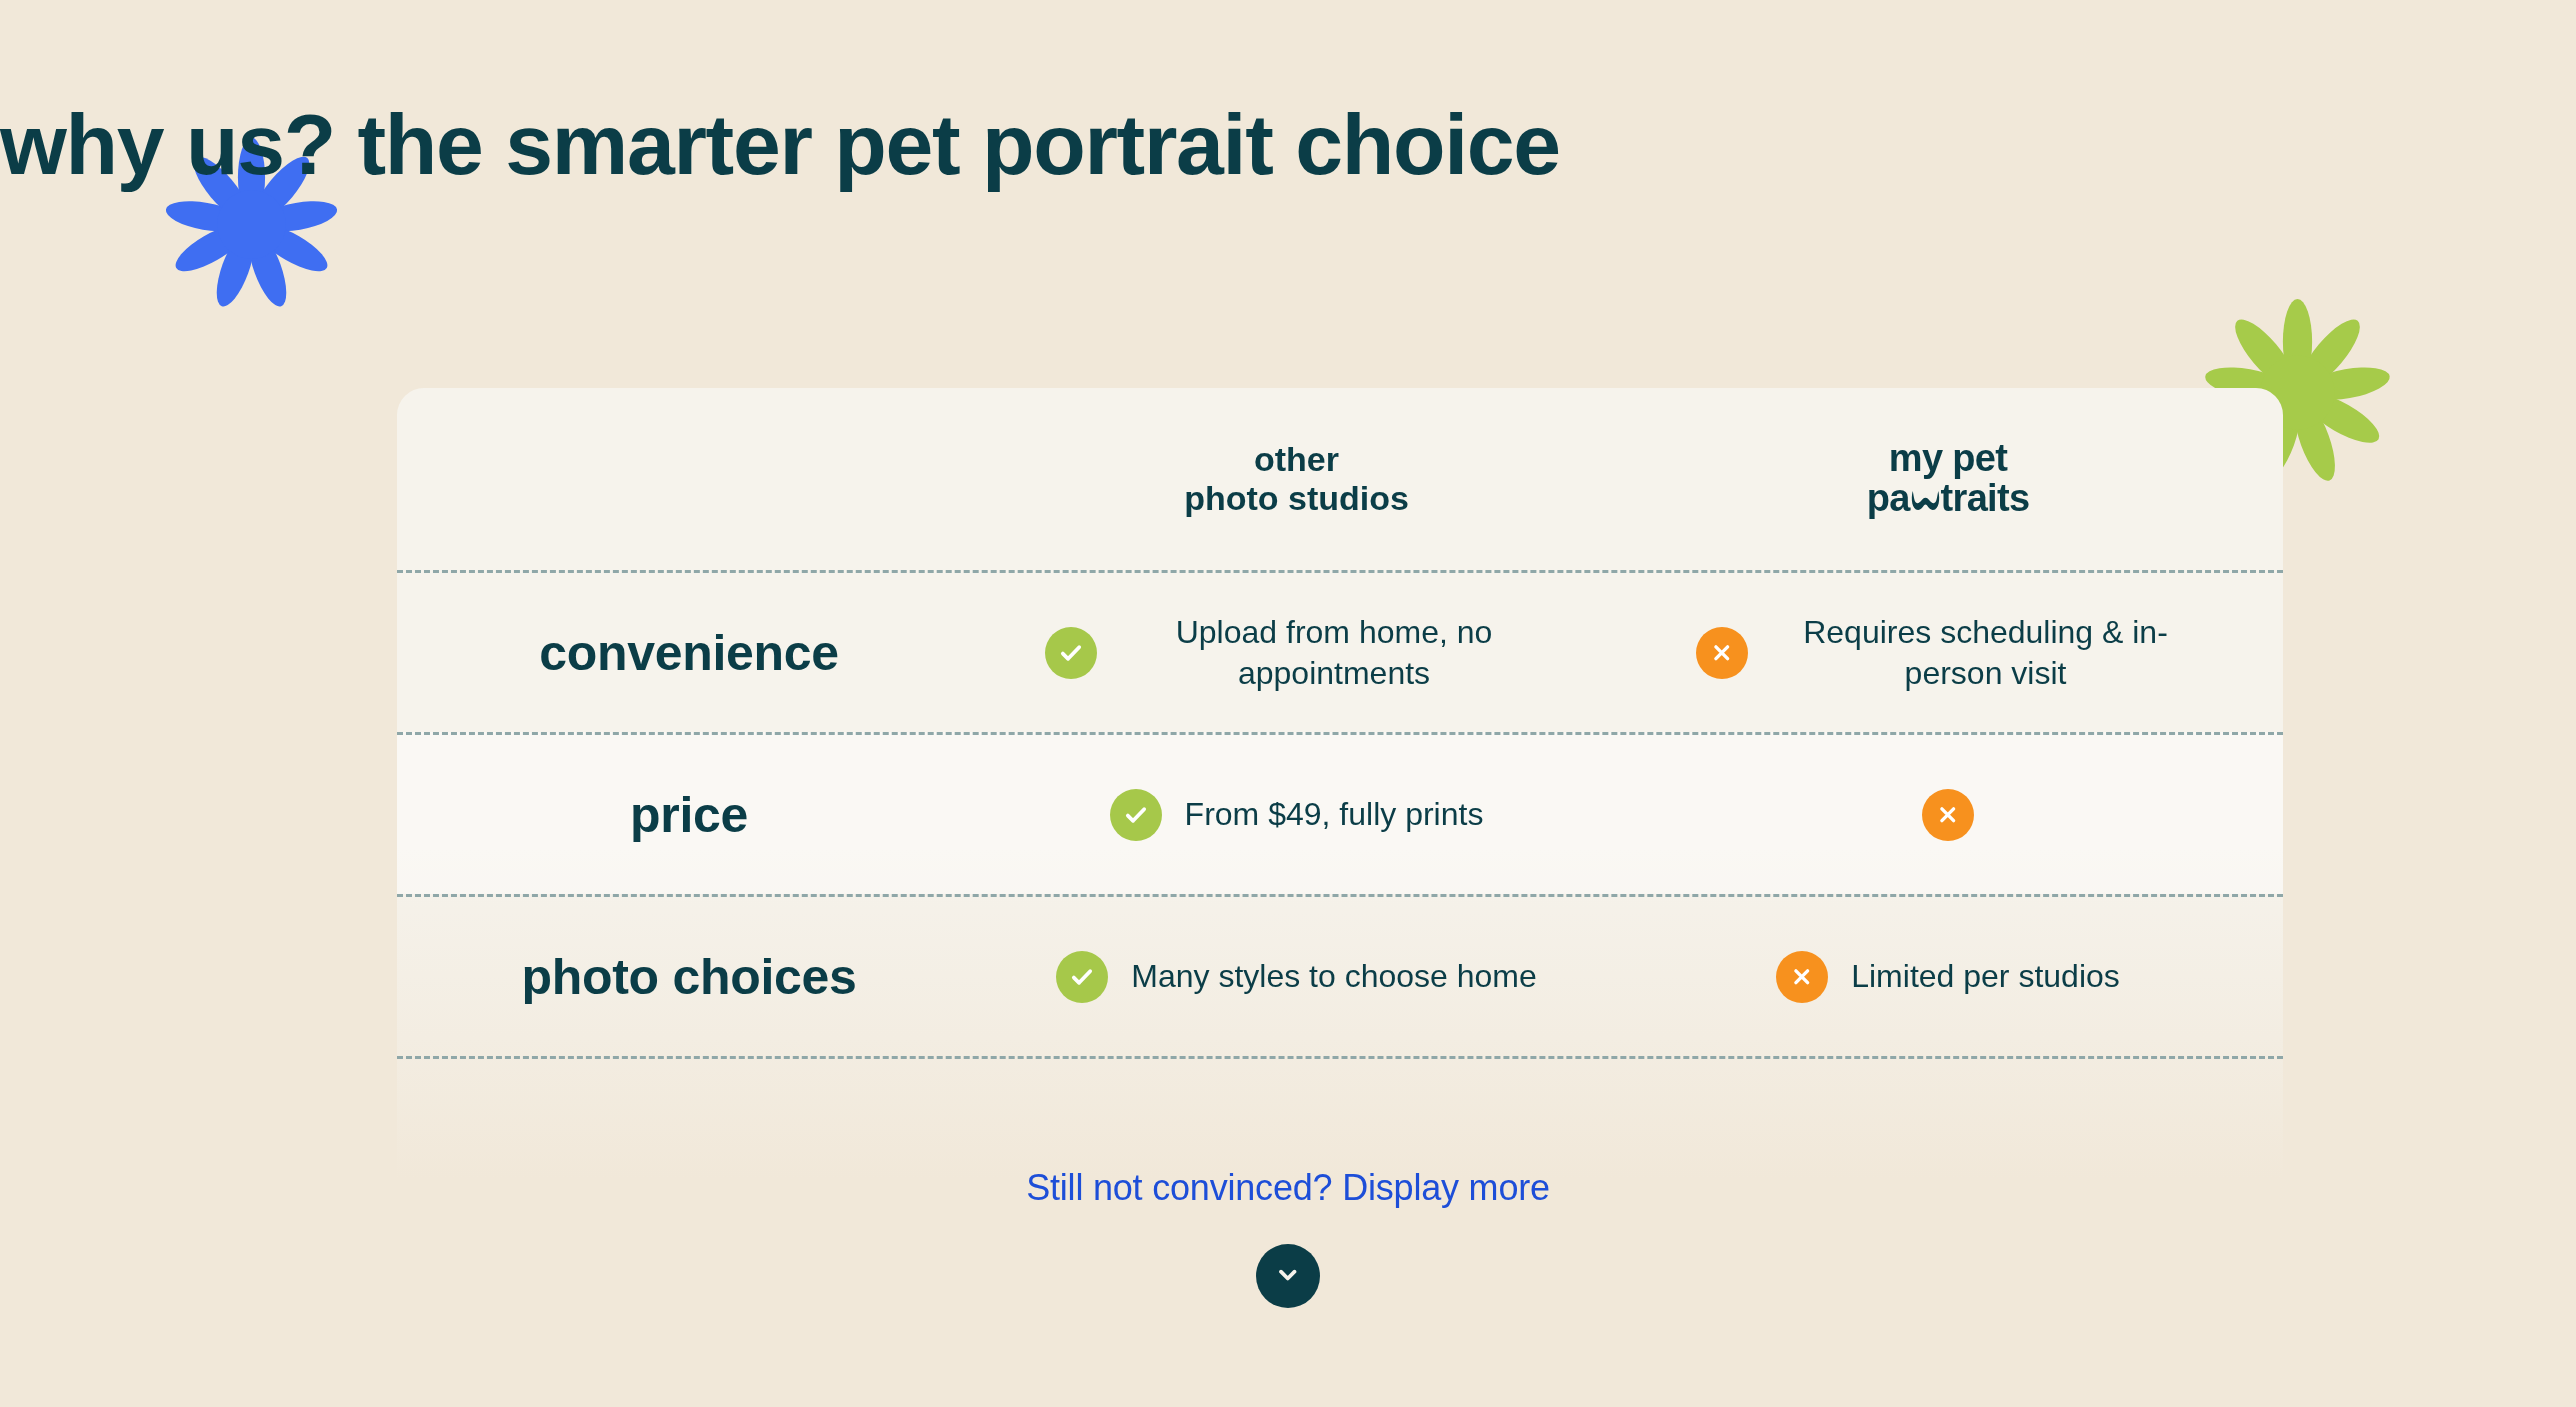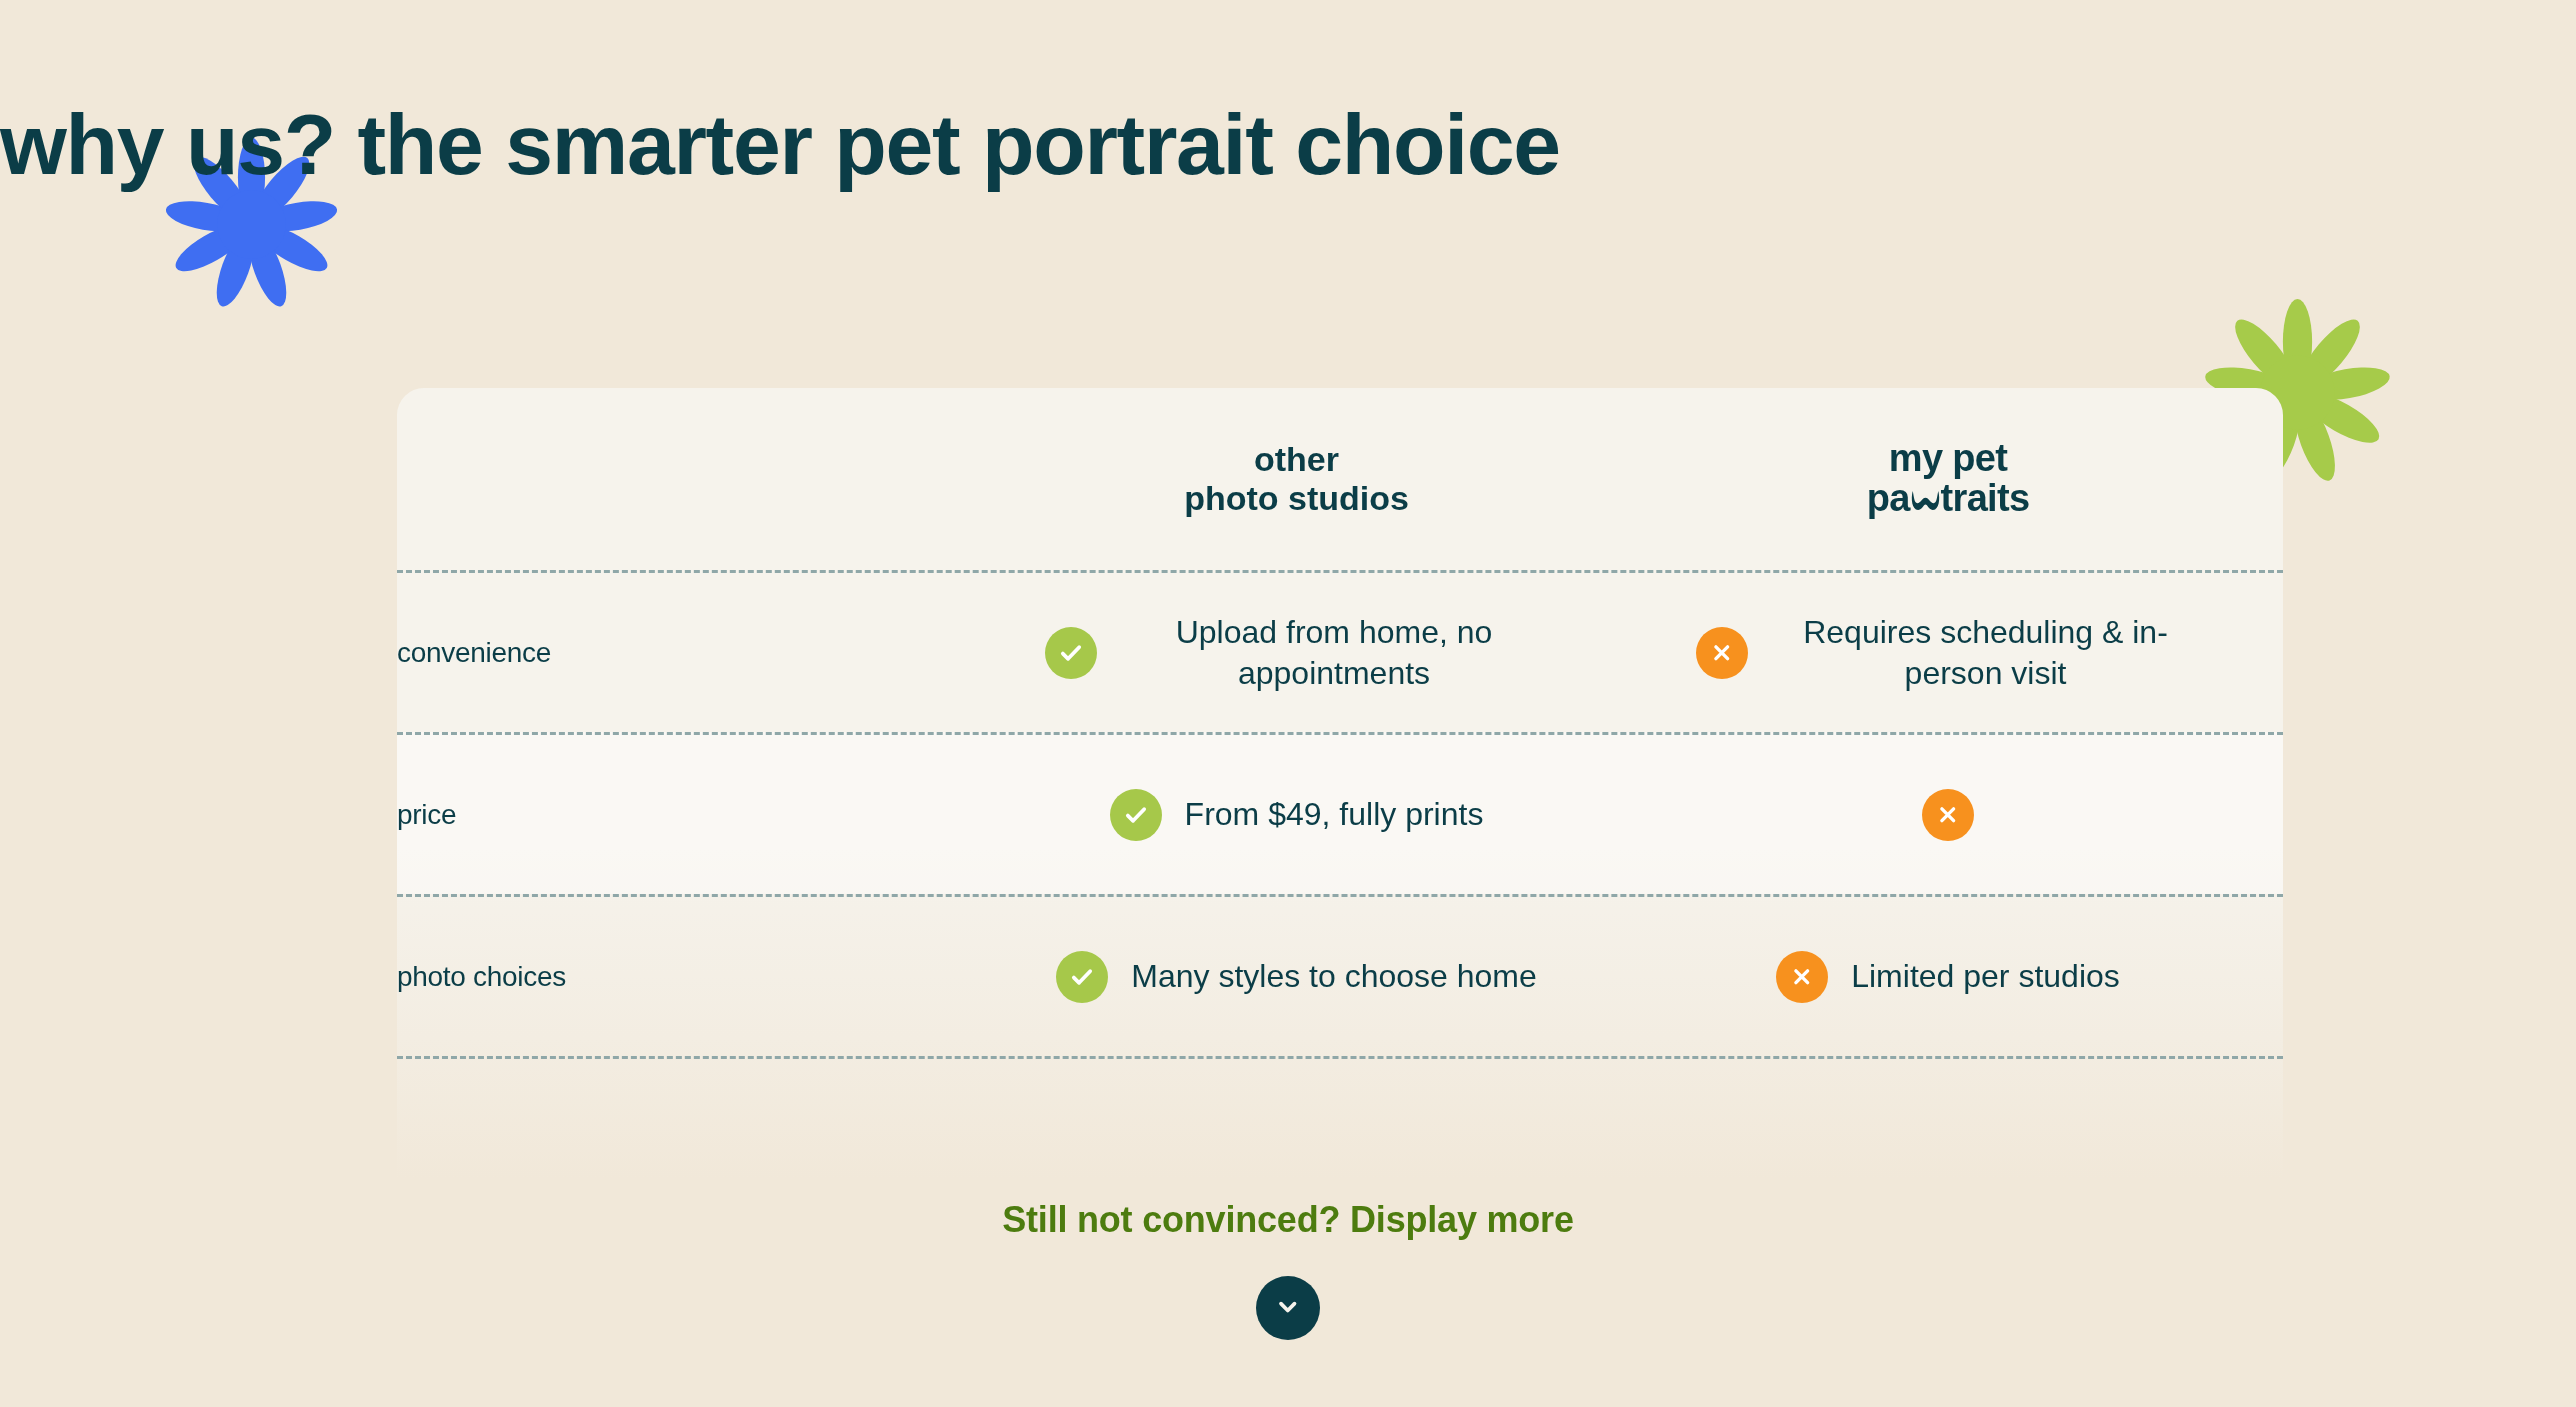--- a/index.html
+++ b/index.html
@@ -112,22 +112,23 @@
   .row-alt {
     background: rgba(255,255,255,0.42);
   }
   .row-end {
     height: 0;
     border-top: 3.4px dashed #8FA7A8;
     margin-top: 0;
   }
 
   .row-label {
-    font-size: 28px;
-    font-weight: 400;
+    text-align: center;
+    font-size: 50px;
+    font-weight: 700;
     letter-spacing: -0.3px;
     color: #0B3D47;
   }
 
   .cell {
     display: flex;
     align-items: center;
     justify-content: center;
     gap: 23px;
     padding: 0 20px;
@@ -156,24 +157,23 @@
 
   
   .footer {
     position: absolute;
     left: 0; right: 0;
     top: 1167px;
     text-align: center;
   }
   .footer-text {
     font-size: 36px;
-    font-weight: 700;
-    color: #4d7c0f;
+    font-weight: 400;
+    color: #1d4ed8;
     letter-spacing: -0.2px;
-    margin-top: 32px;
   }
   .chevron-btn {
     margin: 35px auto 0;
     width: 64px;
     height: 64px;
     border-radius: 50%;
     background: #0B3D47;
     border: none;
     display: flex;
     align-items: center;

